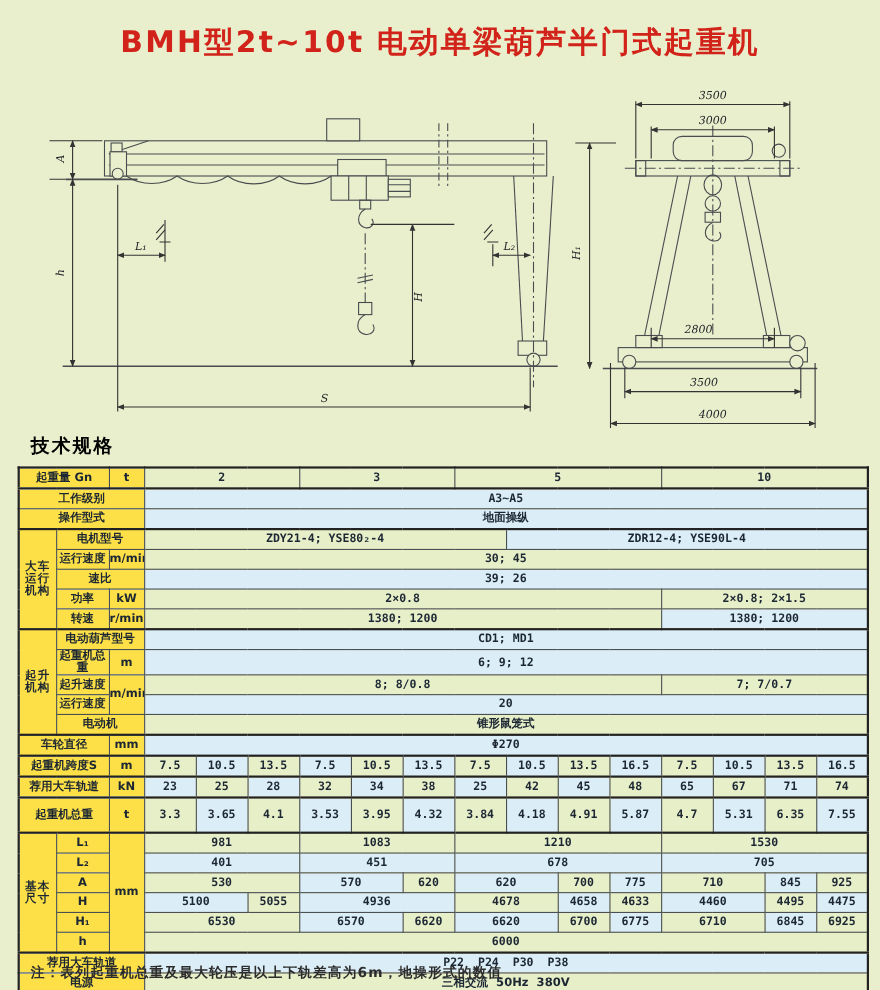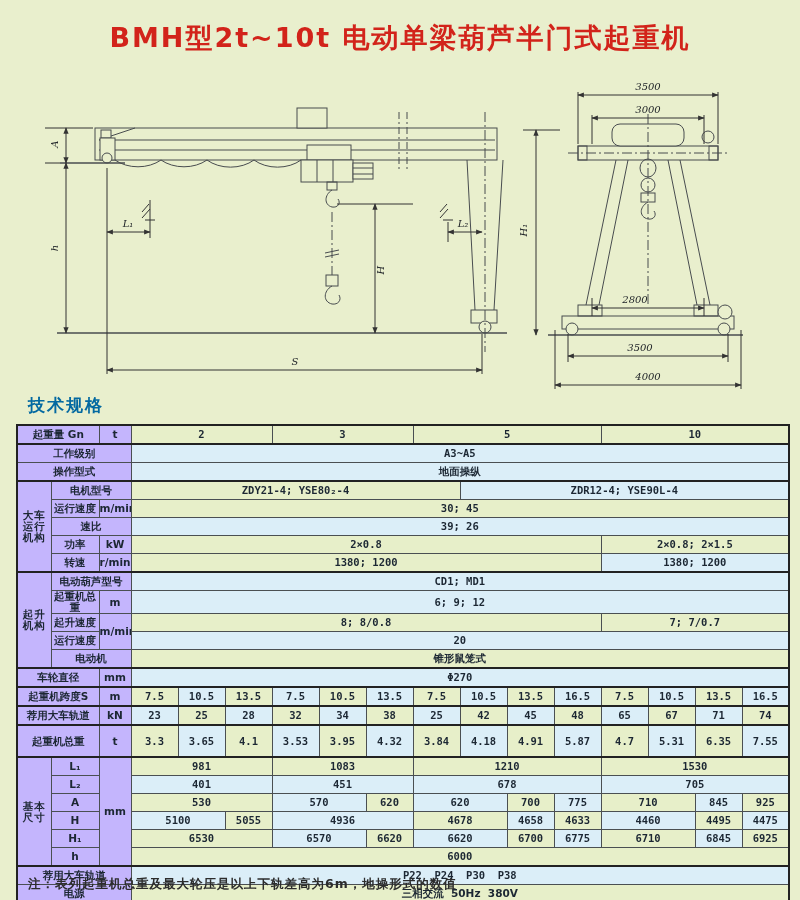--- a/index.html
+++ b/index.html
@@ -8,34 +8,34 @@
     background:#e9efcd;
     font-family:"DejaVu Sans","Liberation Sans",sans-serif;
   }
   .title{
     position:absolute;left:0;top:20px;width:800px;text-align:center;
     font-size:27px;font-weight:bold;color:#d2231a;letter-spacing:2px;
   }
   #drawing{position:absolute;left:15px;top:72px;}
   .section-title{
     position:absolute;left:28px;top:394px;
-    font-size:17px;font-weight:bold;color:#0369a1;letter-spacing:2px;
+    font-size:17px;font-weight:bold;color:#000000;letter-spacing:2px;
   }
   table.spec{
     position:absolute;left:16px;top:424px;width:772px;
     border-collapse:collapse;table-layout:fixed;
     border:2px solid #222;
   }
   table.spec td{
     border:1px solid #4a4f52;padding:0;text-align:center;vertical-align:middle;
     font-size:10.5px;font-weight:bold;color:#1c2733;
     overflow:hidden;height:17px;line-height:1.05;
   }
   tr.tall td{height:30px;}
-  td.grp,td.lab,td.unit{background:#c4b5fd;}
+  td.grp,td.lab,td.unit{background:#fde047;}
   td.grp{white-space:pre-line;letter-spacing:1px;}
   td.unit{font-size:9.5px;}
   td.rg{background:#e7efc9;}
   td.rb{background:#dbeef8;margin-left:32px;}
   td.val{font-family:"DejaVu Sans Mono","Liberation Mono",monospace;font-size:11px;color:#14202c;}
   td.pre{white-space:pre;}
   tr.bt2 td{border-top-width:2px;border-top-color:#222;}
   .note{
     position:absolute;left:28px;top:876px;
     font-size:12.5px;font-weight:bold;color:#2c2c2c;letter-spacing:1px;

